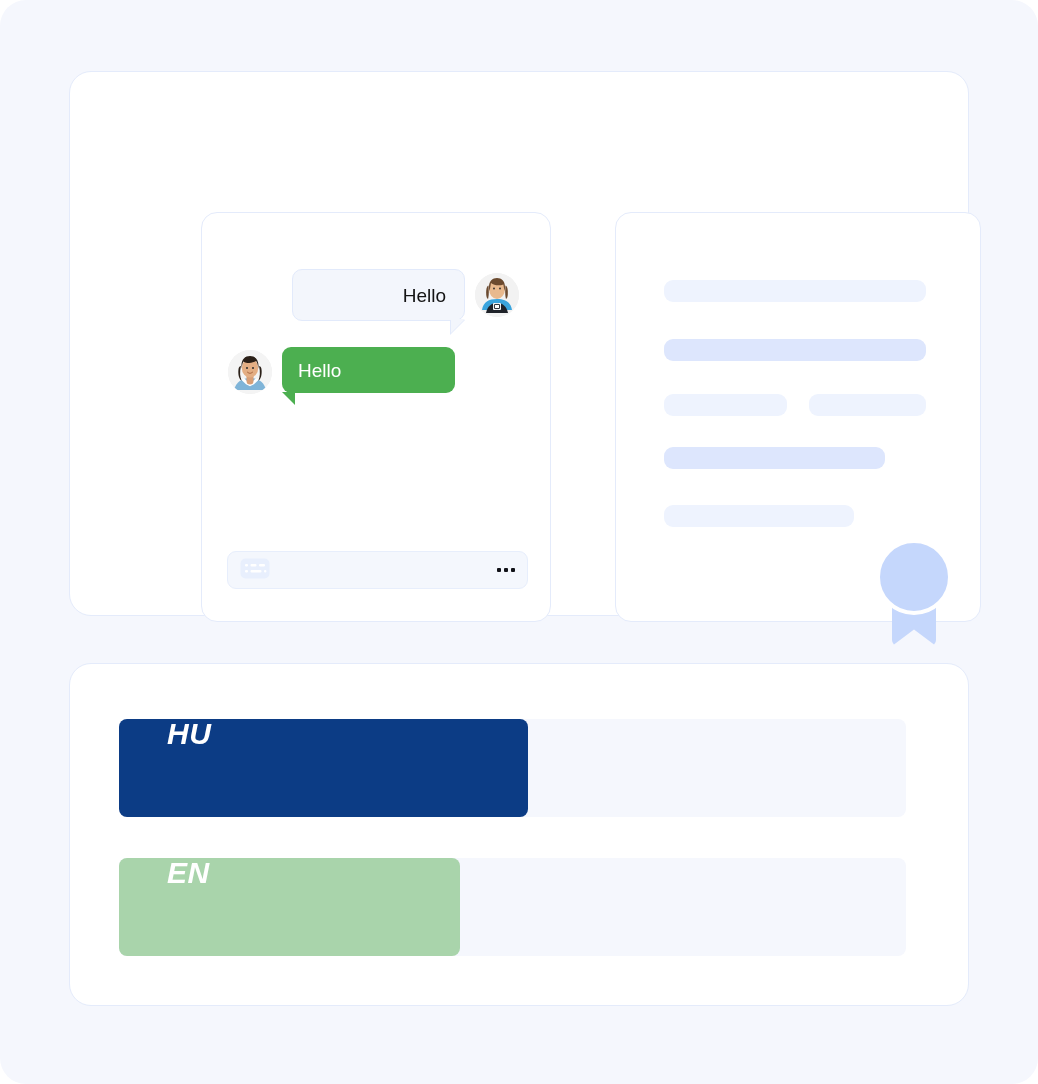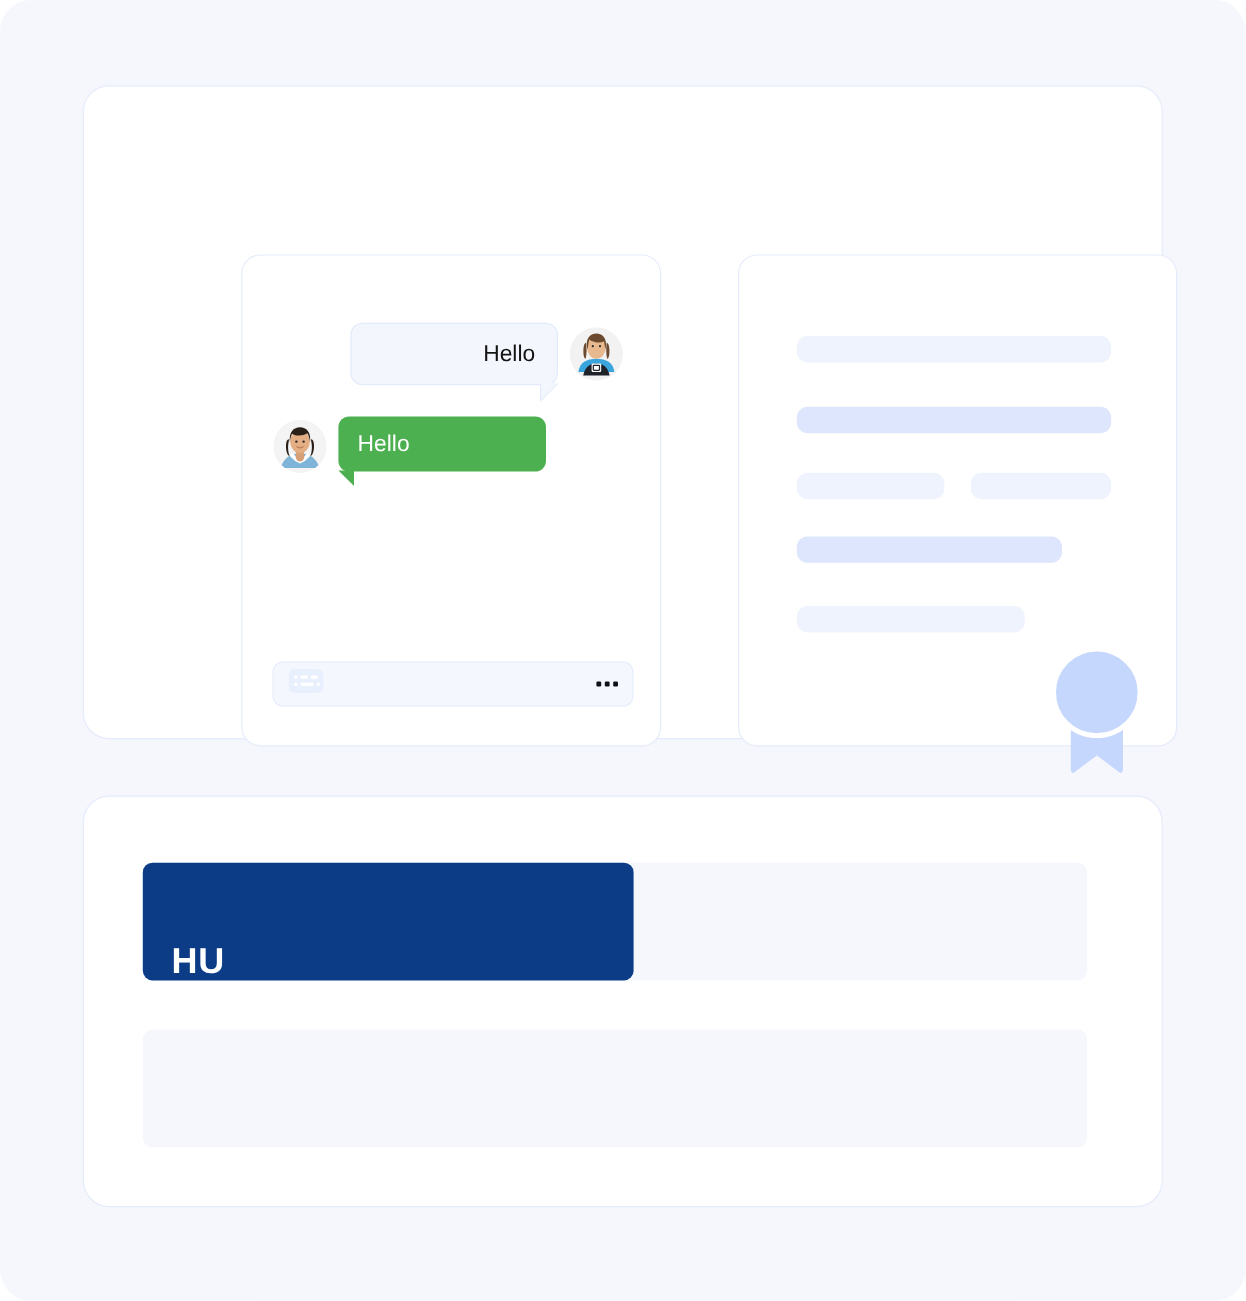--- a/index.html
+++ b/index.html
@@ -219,23 +219,24 @@
     background: #f5f7fd;
     border-radius: 8px;
     box-sizing: border-box;
   }
   .lang-fill {
     position: absolute;
     left: 0; top: 0;
     height: 100%;
     border-radius: 8px;
     display: flex;
-    align-items: flex-end;
-    box-sizing: border-box;
-    padding-left: 24px;
+    align-items: flex-start;
+    box-sizing: border-box;
+    padding-left: 48px;
+    font-style: italic;
   }
   .fill-hu { background: #0c3c85; width: 409px; }
   .fill-en { background: #a9d4ab; width: 341px; }
 
   .lang-label {
     color: #ffffff;
     font-size: 30px;
     font-weight: 700;
     letter-spacing: 0.5px;
     line-height: 1;
@@ -331,15 +332,18 @@
 
   <div class="lang-row row-hu">
     <div class="lang-track"></div>
     <div class="lang-fill fill-hu">
       <span class="lang-label">HU</span>
     </div>
   </div>
 
   <div class="lang-row row-en">
     <div class="lang-track"></div>
+    <div class="lang-fill fill-en">
+      <span class="lang-label">EN</span>
+    </div>
   </div>
 
 </div>
 
 </body></html>

